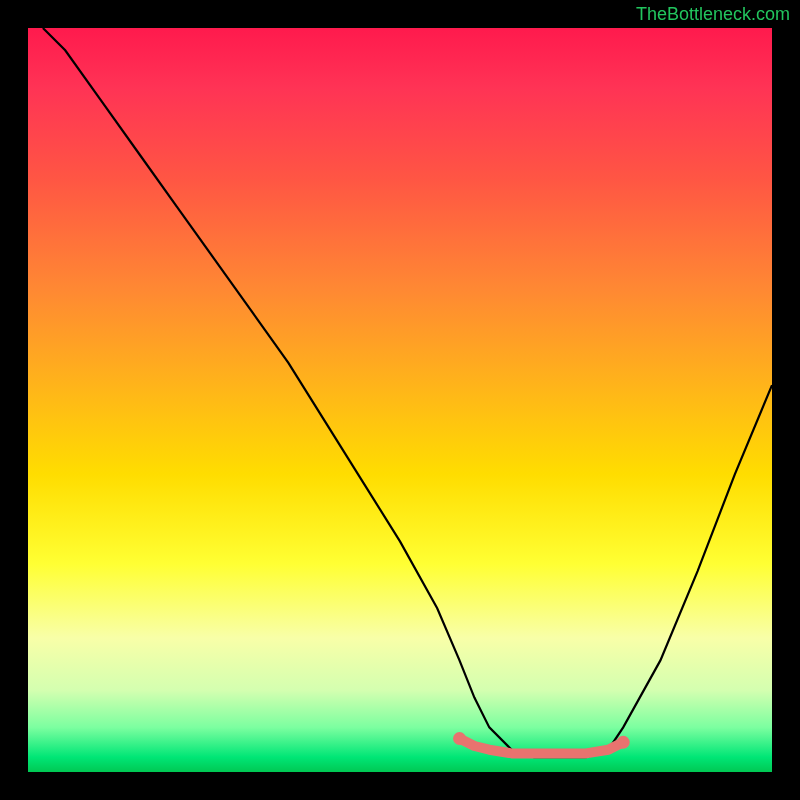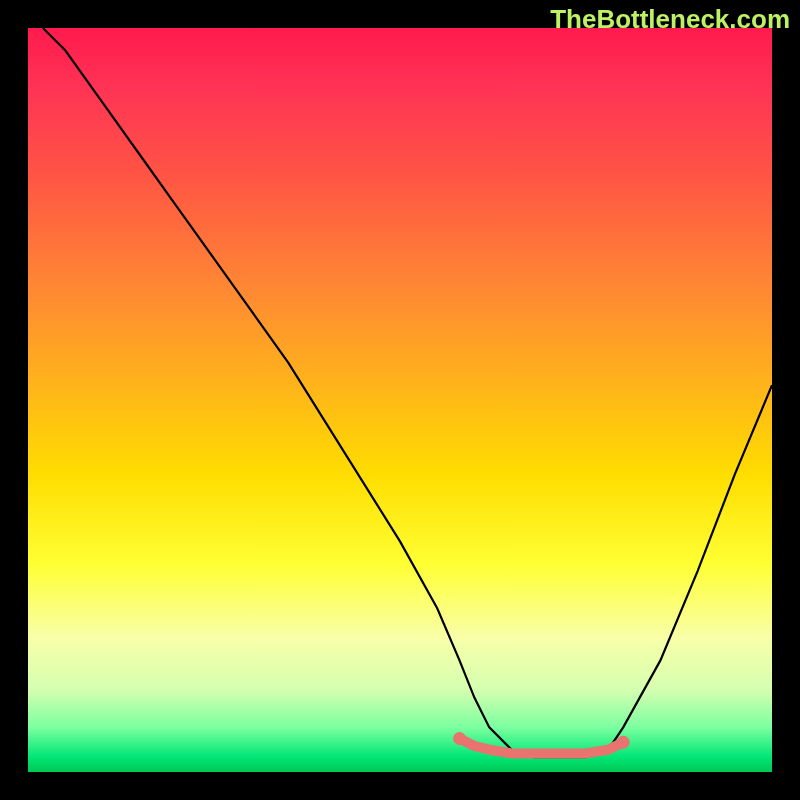--- a/index.html
+++ b/index.html
@@ -8,23 +8,23 @@
     height: 800px;
     background: #000;
     position: relative;
     font-family: Arial, sans-serif;
     overflow: hidden;
   }
   .watermark {
     position: absolute;
     top: 4px;
     right: 10px;
-    color: #bef264;
-    font-size: 26px;
-    font-weight: 700;
+    color: #22c55e;
+    font-size: 18px;
+    font-weight: 400;
     z-index: 10;
   }
   .plot-area {
     position: absolute;
     left: 28px;
     top: 28px;
     width: 744px;
     height: 744px;
     background: linear-gradient(to bottom,
       #ff1a4d 0%,

